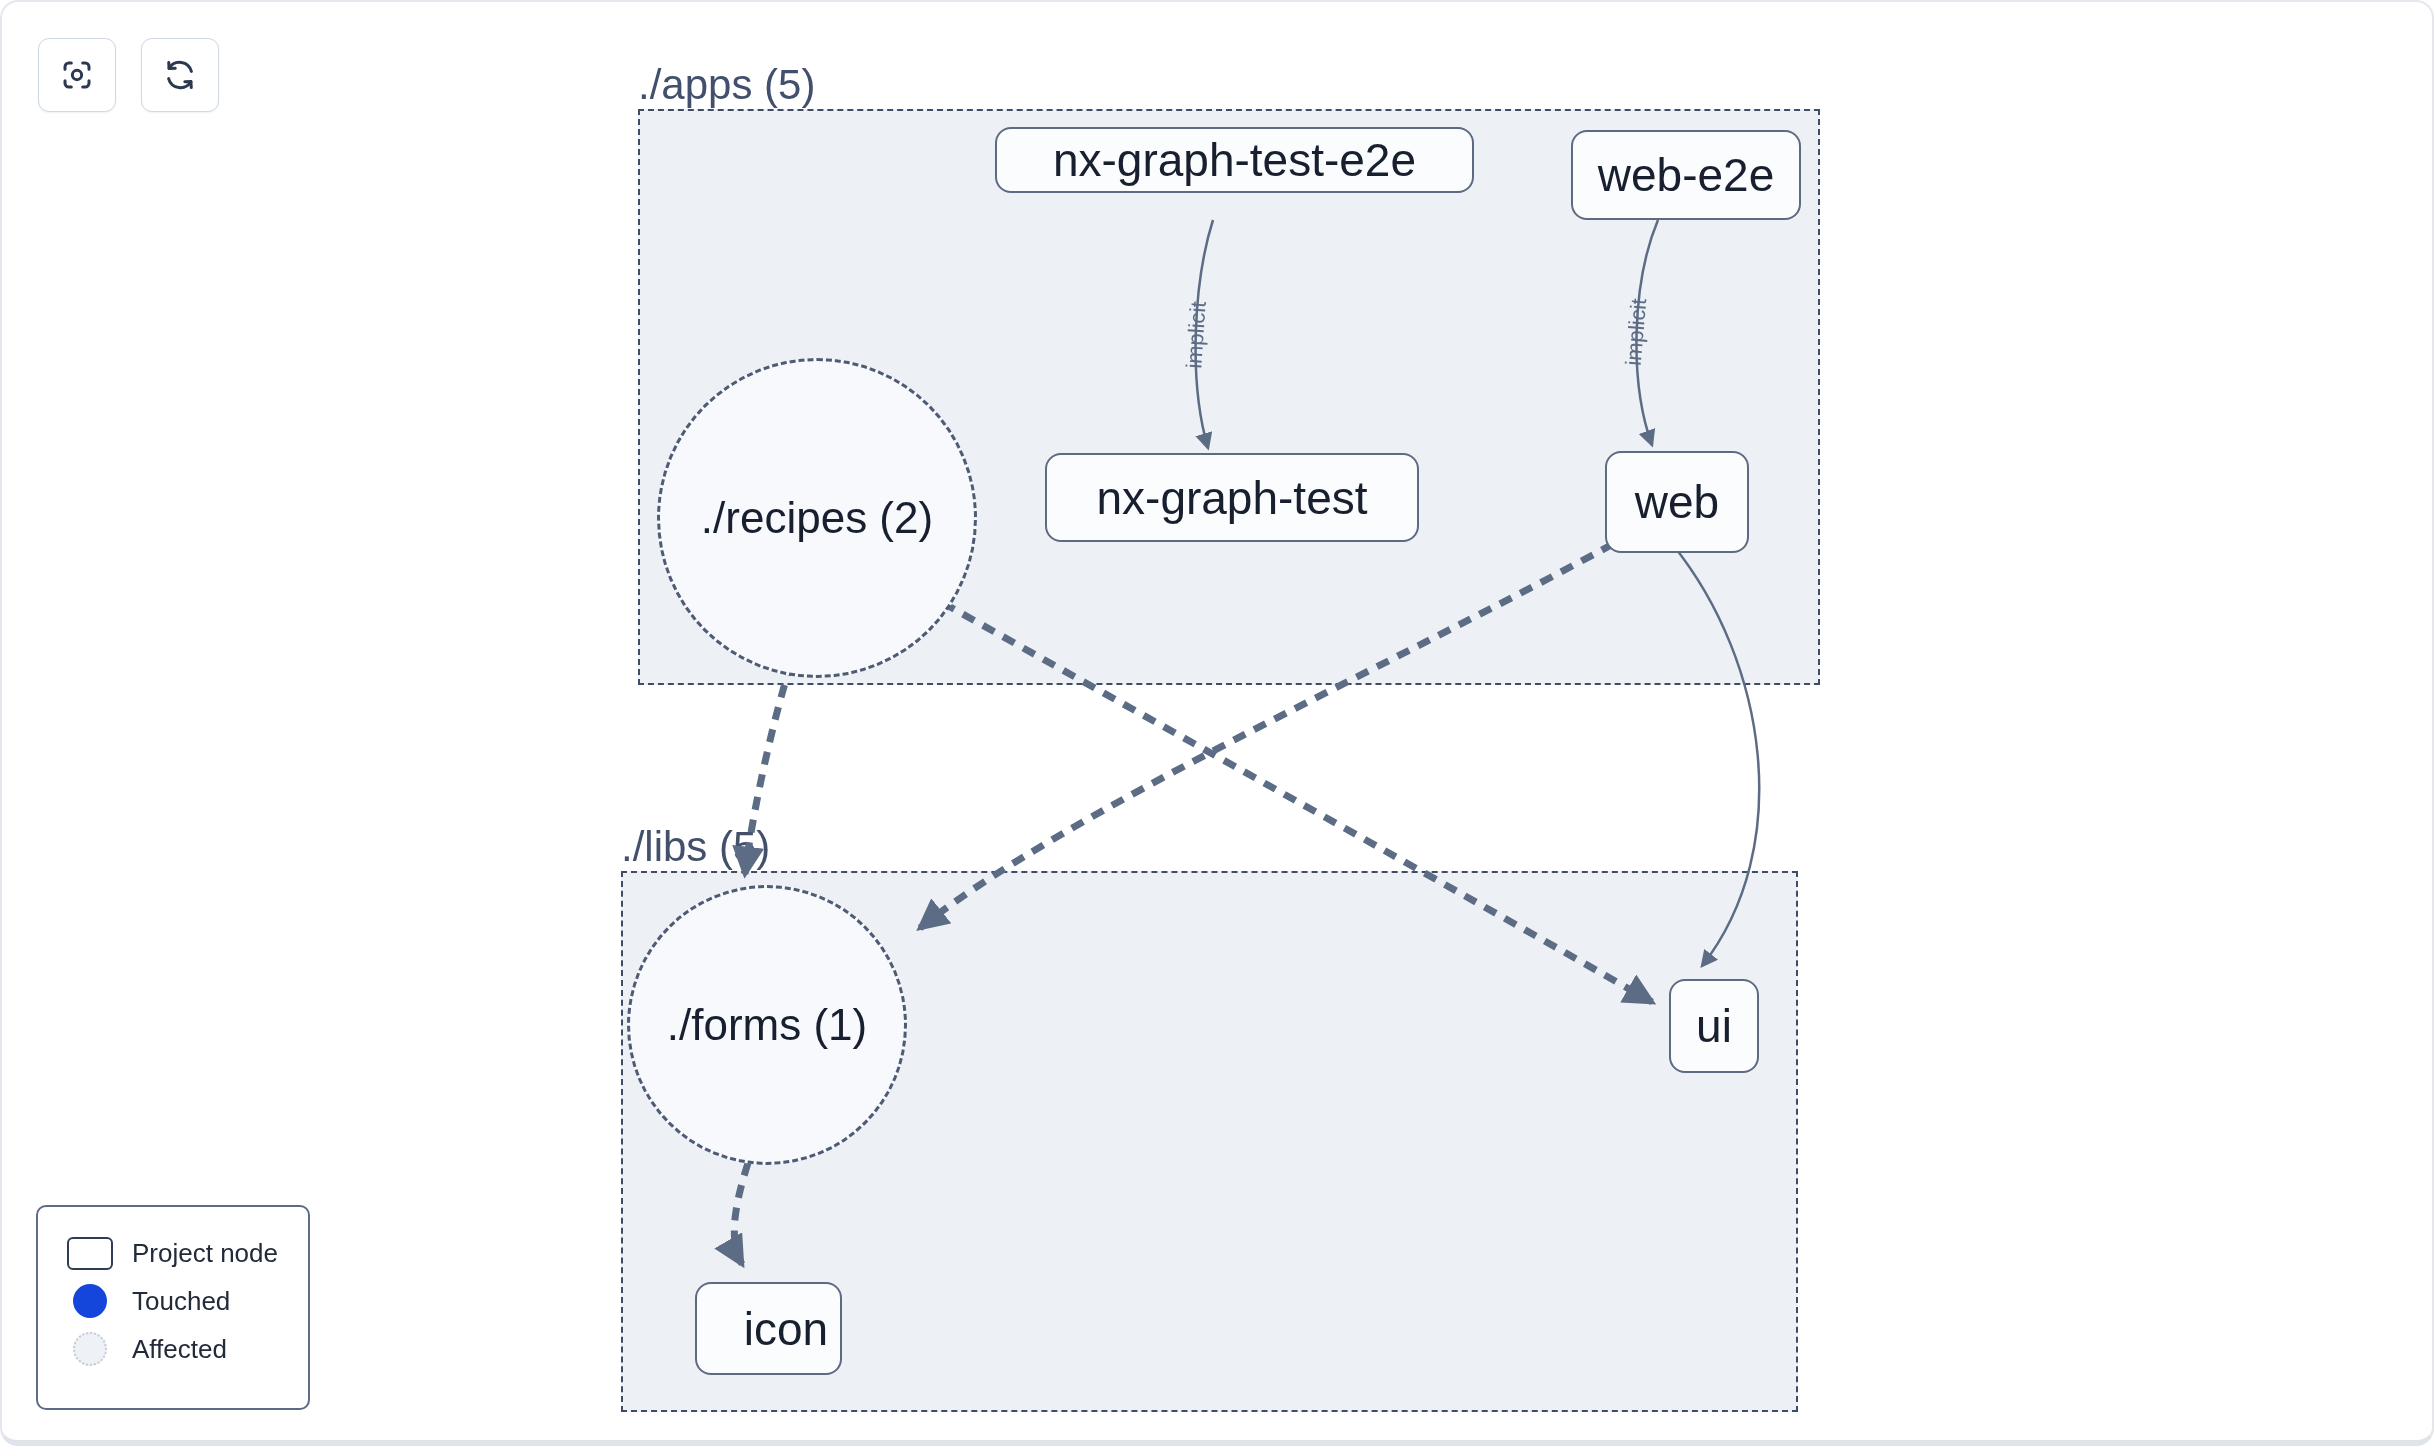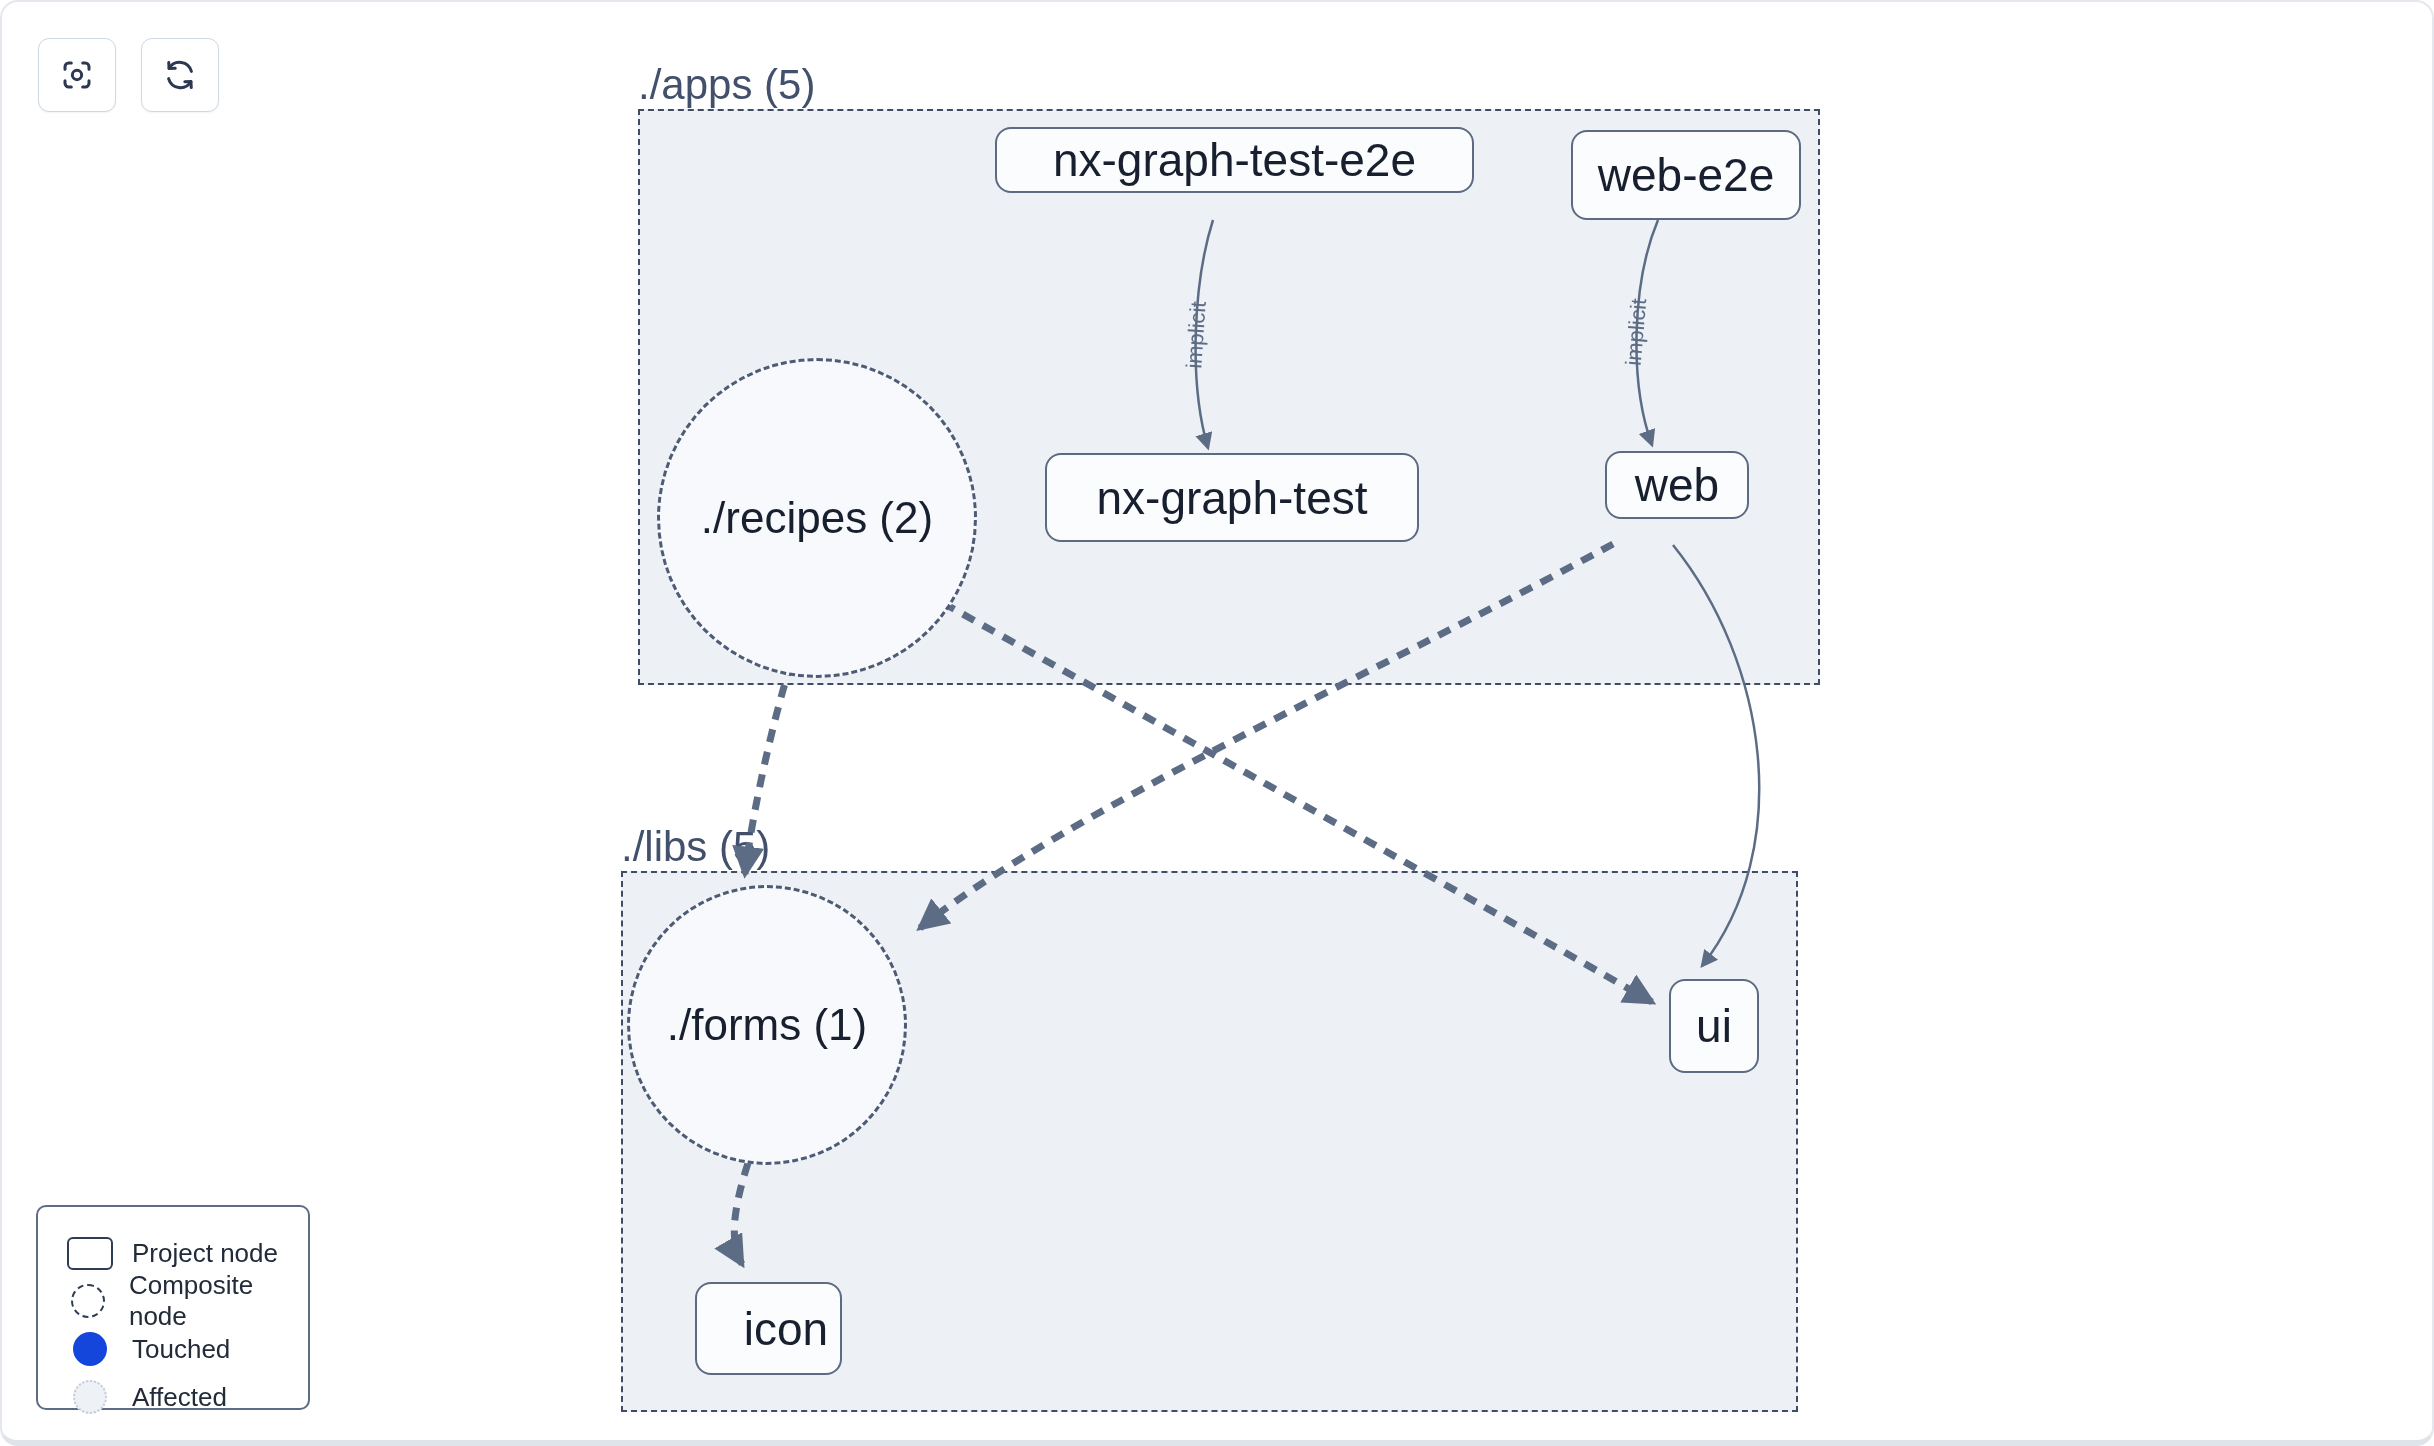--- a/index.html
+++ b/index.html
@@ -111,21 +111,21 @@
 
   <div class="pnode" style="left:993px;top:125px;width:479px;height:66px;">
     <span>nx-graph-test-e2e</span>
   </div>
   <div class="pnode" style="left:1569px;top:128px;width:230px;height:90px;align-items:center;">
     <span>web-e2e</span>
   </div>
   <div class="pnode" style="left:1043px;top:451px;width:374px;height:89px;">
     <span>nx-graph-test</span>
   </div>
-  <div class="pnode" style="left:1603px;top:449px;width:144px;height:68px;align-items:center;">
+  <div class="pnode" style="left:1603px;top:449px;width:144px;height:102px;align-items:center;">
     <span>web</span>
   </div>
   <div class="pnode" style="left:1667px;top:977px;width:90px;height:94px;">
     <span>ui</span>
   </div>
   <div class="pnode" style="left:693px;top:1280px;width:147px;height:93px;padding-left:35px;">
     <span>icon</span>
   </div>
 
   <div class="toolbar">
@@ -150,26 +150,20 @@
 
   <div class="legend">
     <div class="lrow">
       <div class="lsym">
           <div class="sym-project"></div>
         </div>
       <div class="ltext">Project node</div>
     </div>
     <div class="lrow">
       <div class="lsym">
-          <div class="sym-composite"></div>
-        </div>
-      <div class="ltext">Composite node</div>
-    </div>
-    <div class="lrow">
-      <div class="lsym">
           <div class="sym-touched"></div>
         </div>
       <div class="ltext">Touched</div>
     </div>
     <div class="lrow">
       <div class="lsym">
           <div class="sym-affected"></div>
         </div>
       <div class="ltext">Affected</div>
     </div>

